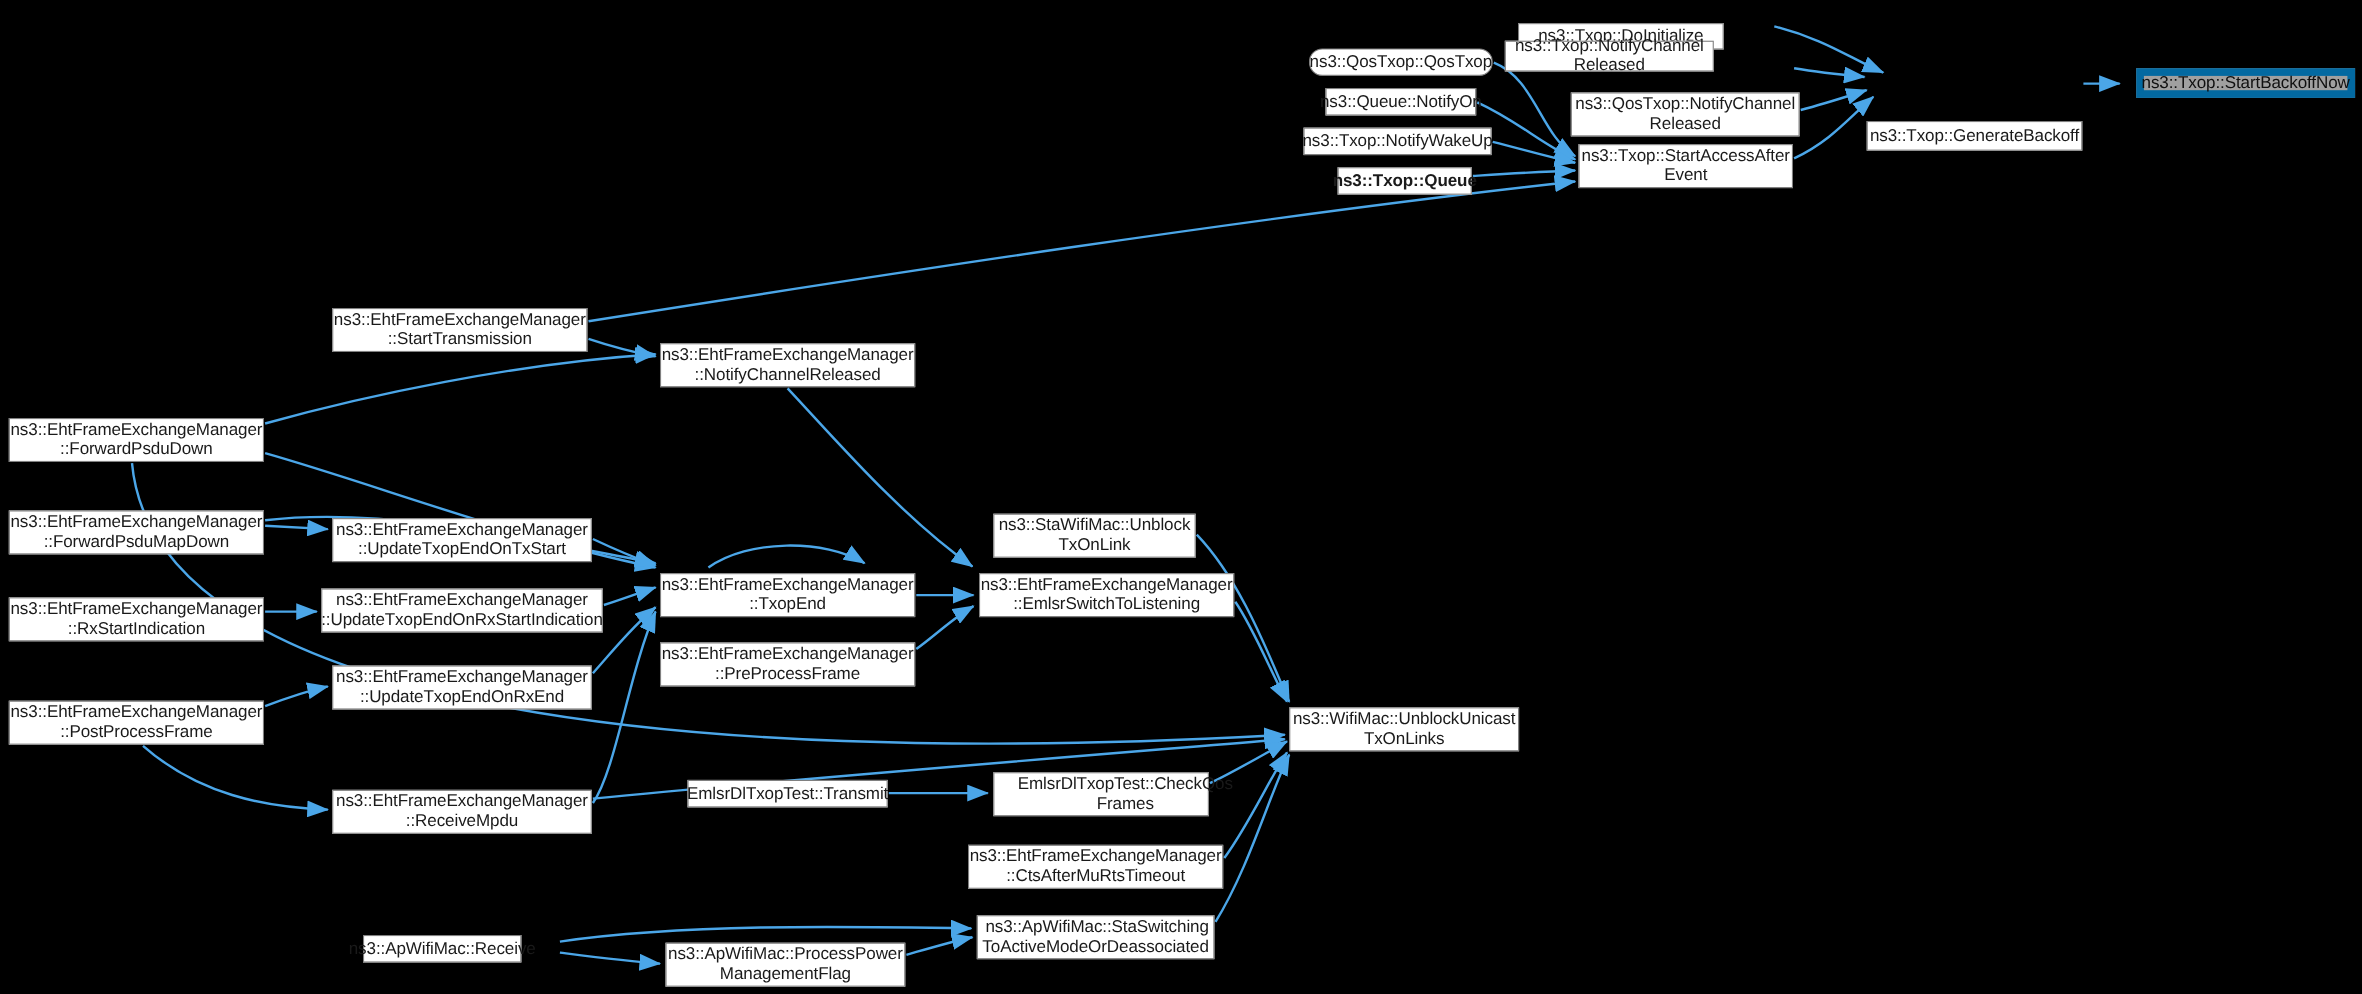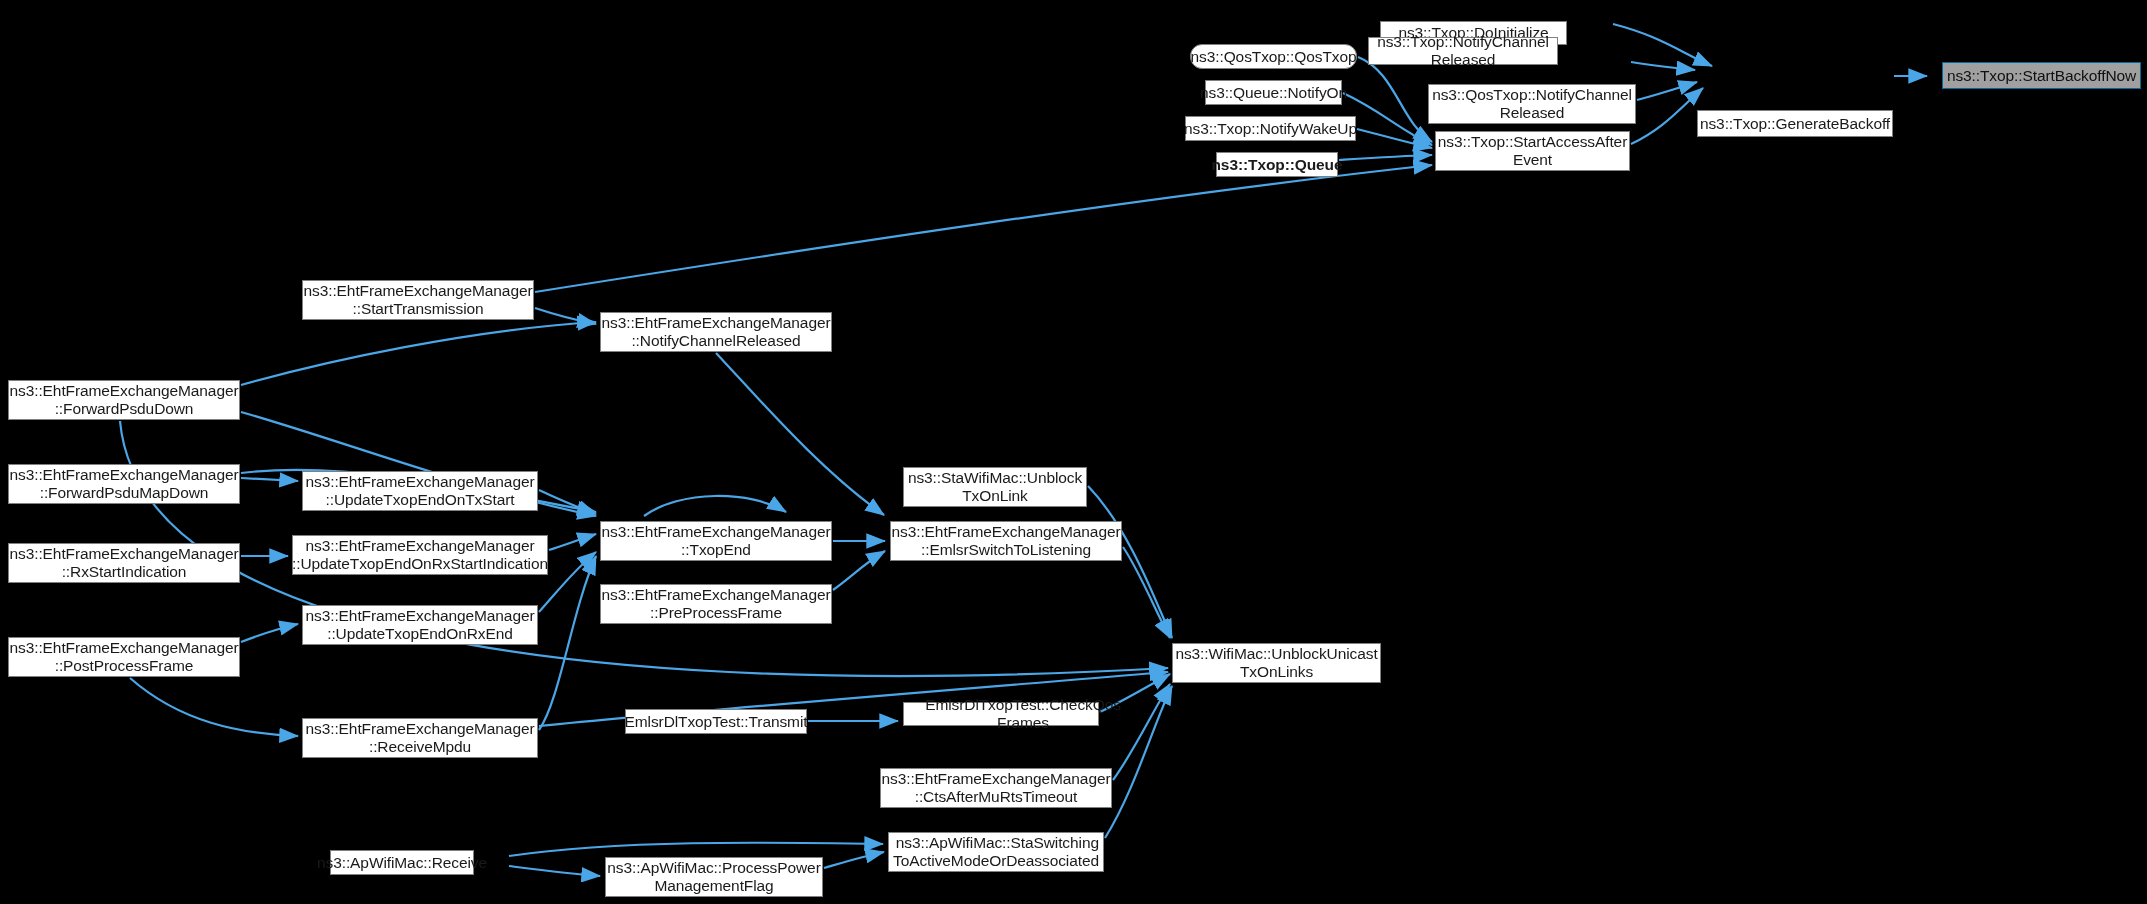--- a/index.html
+++ b/index.html
@@ -33,21 +33,21 @@
     text-align: center;
     line-height: 1.16;
     font-size: 15.5px;
     letter-spacing: -0.1px;
     padding: 1px 4px;
     white-space: pre-line;
     z-index: 5;
   }
   .node.current {
     background: #a0a0a0;
-    border: 1px solid #0369a1;
+    border: 7px solid #0369a1;
     color: #101010;
   }
 </style>
 </head>
 <body>
 
 <div id="graph">
   <svg id="edges" viewBox="0 0 2147 904" xmlns="http://www.w3.org/2000/svg">
     <defs>
       <marker id="arrow" markerWidth="9" markerHeight="7" refX="8.5" refY="3.5" orient="auto" markerUnits="strokeWidth">
@@ -132,21 +132,21 @@
 ::TxopEnd</div>
       <div class="node" style="left: 600px; top: 584px; width: 232px; height: 40px;">ns3::EhtFrameExchangeManager
 ::PreProcessFrame</div>
       <div class="node" style="left: 903px; top: 455px; width: 184px; height: 40px; margin-top: 12px;">ns3::StaWifiMac::Unblock
 TxOnLink</div>
       <div class="node" style="left: 890px; top: 521px; width: 232px; height: 40px;">ns3::EhtFrameExchangeManager
 ::EmlsrSwitchToListening</div>
       <div class="node" style="left: 1172px; top: 643px; width: 209px; height: 40px;">ns3::WifiMac::UnblockUnicast
 TxOnLinks</div>
       <div class="node" style="left: 625px; top: 709px; width: 182px; height: 25px;">EmlsrDlTxopTest::Transmit</div>
-      <div class="node" style="left: 903px; top: 702px; width: 196px; height: 24px; padding-left: 48px;">EmlsrDlTxopTest::CheckQos
+      <div class="node" style="left: 903px; top: 702px; width: 196px; height: 40px; padding-left: 48px;">EmlsrDlTxopTest::CheckQos
 Frames</div>
       <div class="node" style="left: 880px; top: 768px; width: 232px; height: 40px;">ns3::EhtFrameExchangeManager
 ::CtsAfterMuRtsTimeout</div>
       <div class="node" style="left: 888px; top: 832px; width: 216px; height: 40px; text-align: right;">ns3::ApWifiMac::StaSwitching
 ToActiveModeOrDeassociated</div>
       <div class="node" style="left: 330px; top: 850px; width: 144px; height: 25px;">ns3::ApWifiMac::Receive</div>
       <div class="node" style="left: 605px; top: 857px; width: 218px; height: 40px;">ns3::ApWifiMac::ProcessPower
 ManagementFlag</div>
     </div>
 </div>

